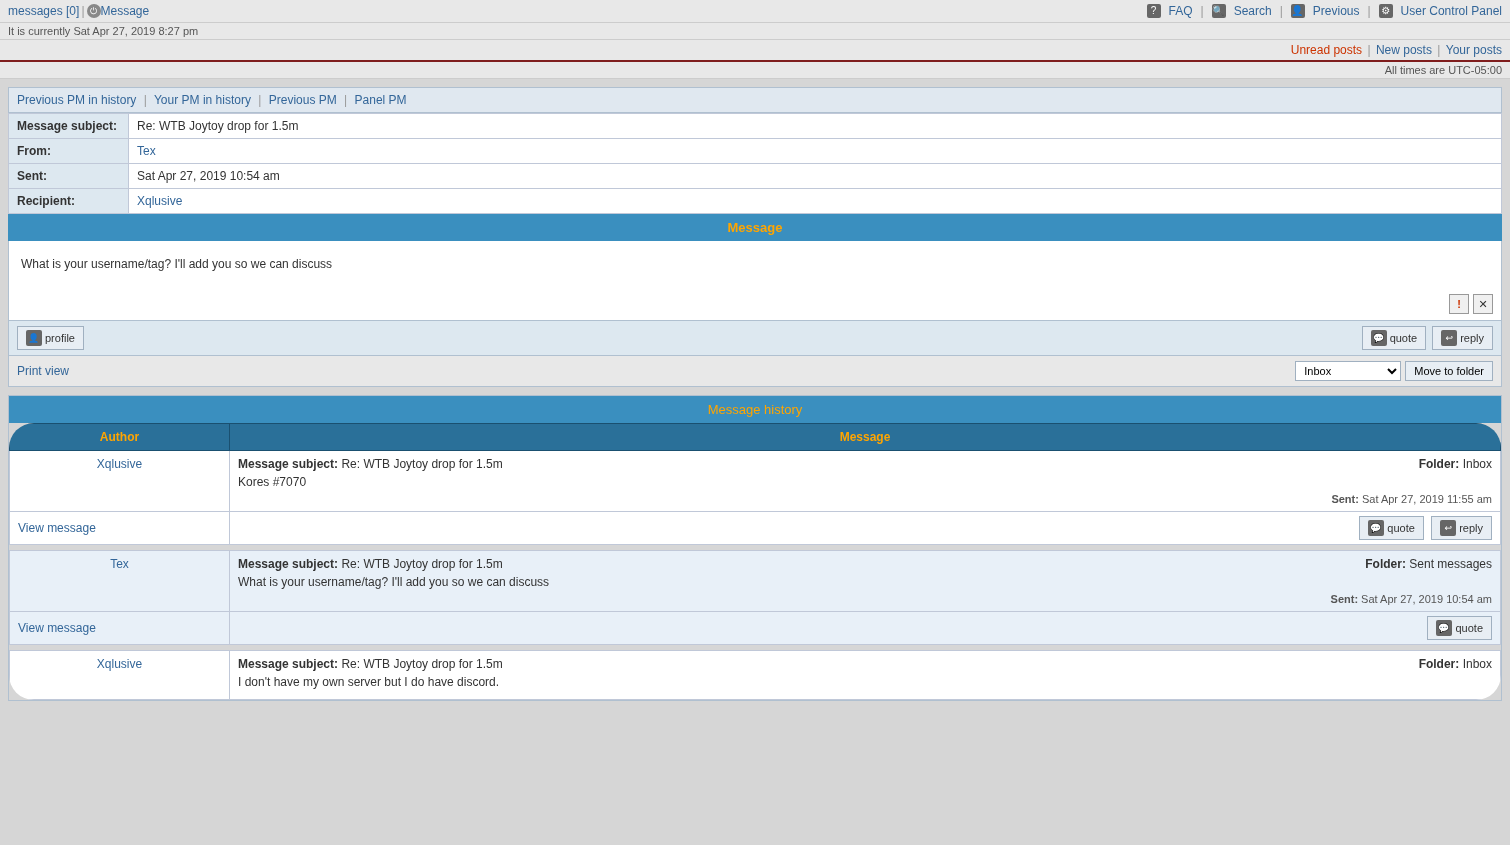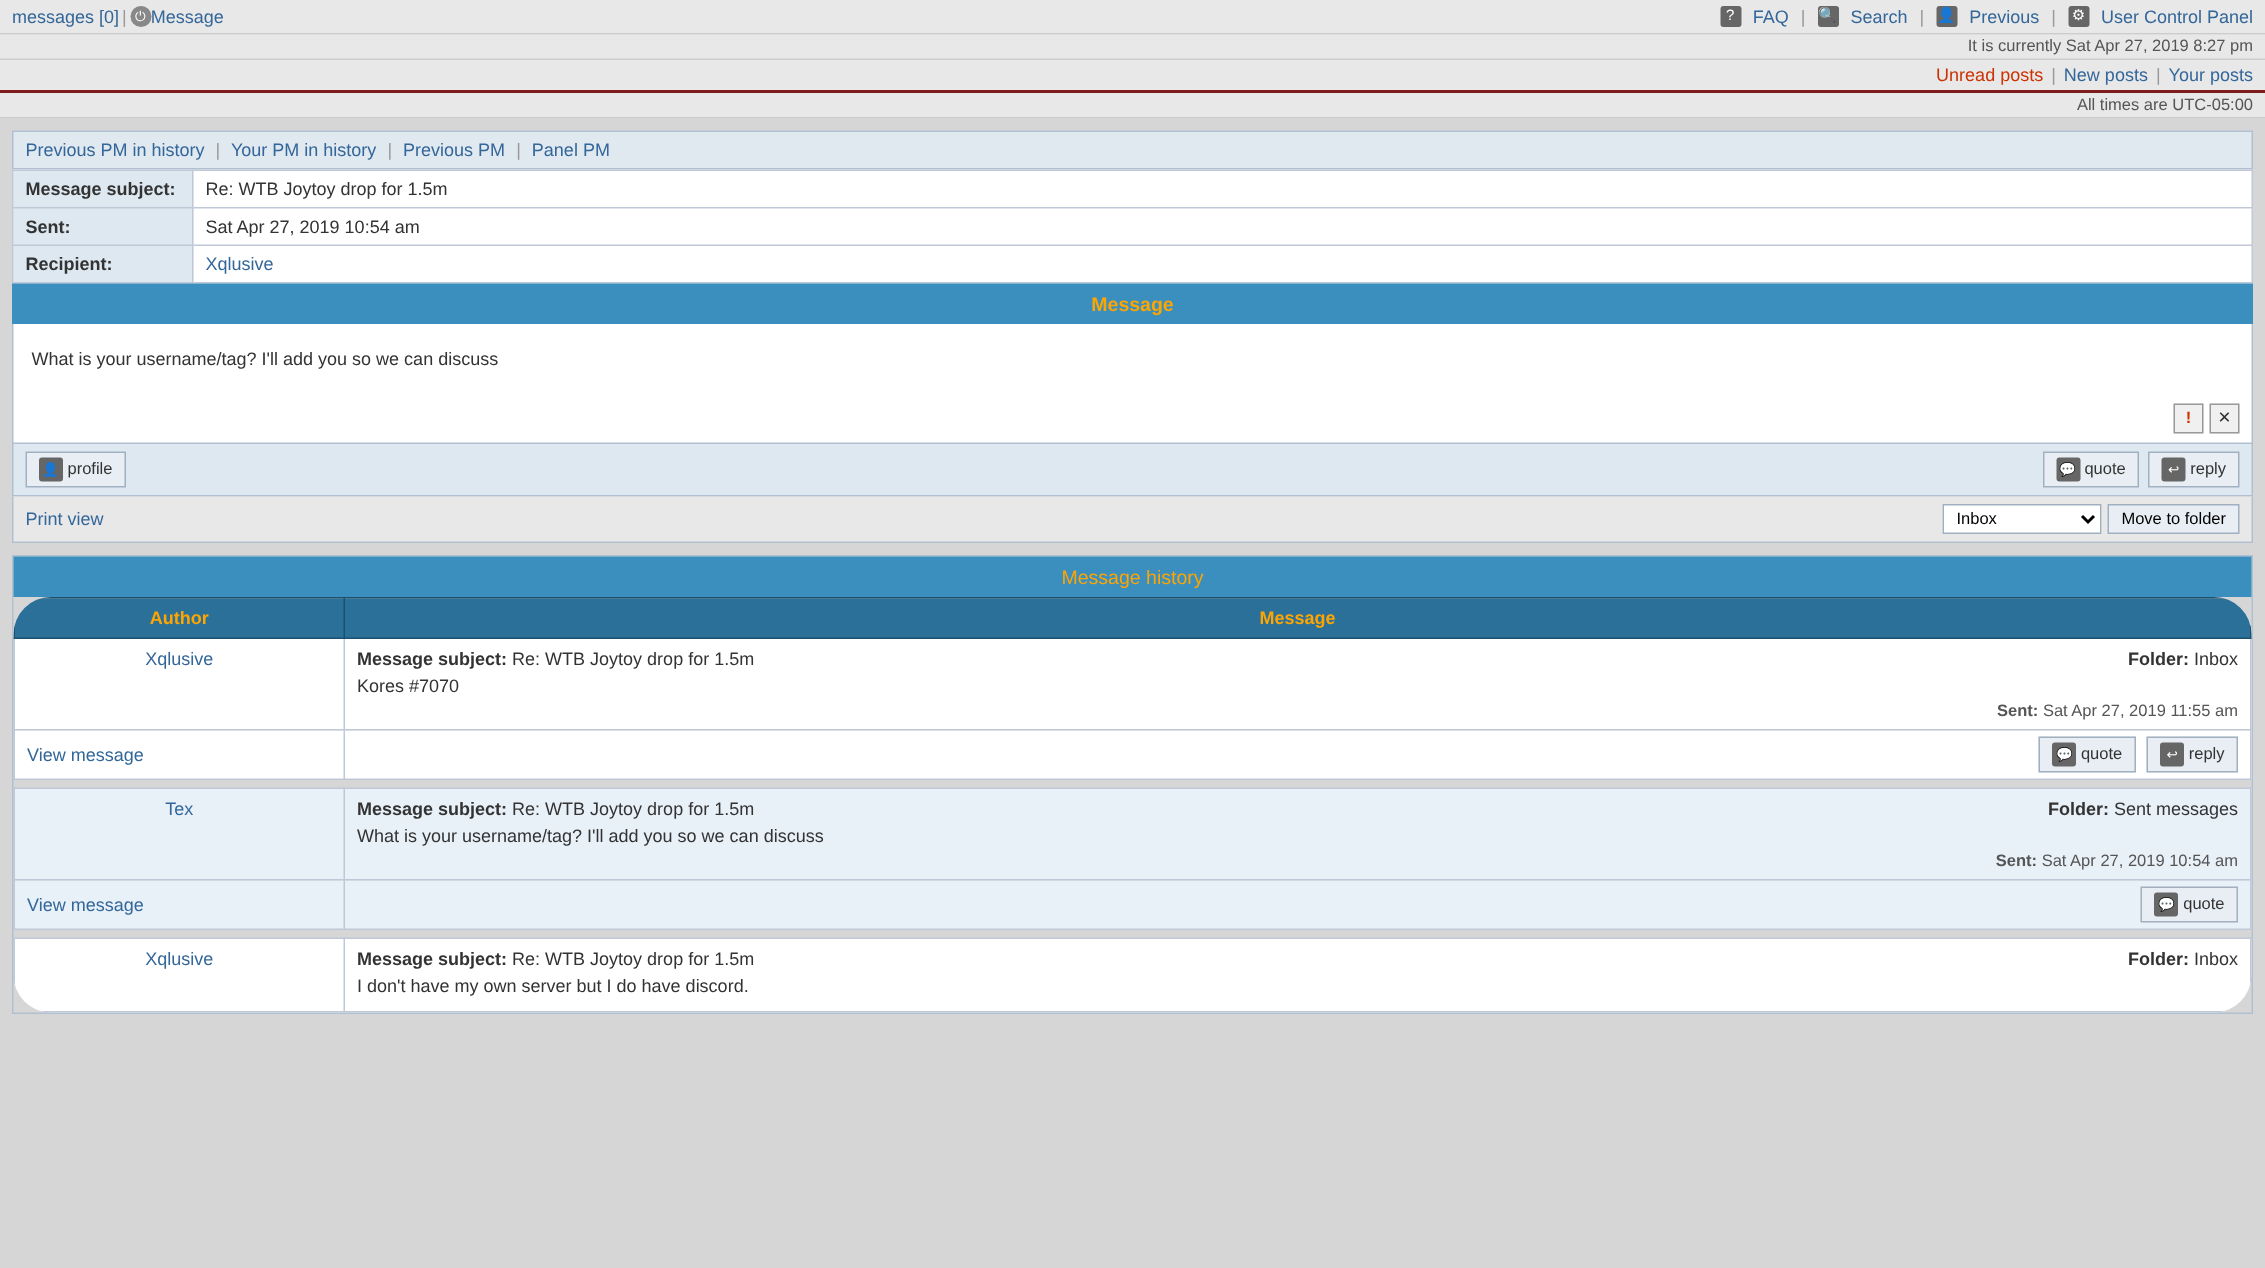--- a/index.html
+++ b/index.html
@@ -7,21 +7,21 @@
 
     
     .top-header { background: #e8e8e8; border-bottom: 1px solid #ccc; padding: 4px 8px; display: flex; justify-content: space-between; align-items: center; }
     .top-header-left { display: flex; align-items: center; gap: 0; color: #333; }
     .top-header-right { display: flex; align-items: center; gap: 6px; font-size: 12px; }
     .top-header-right a, .header-link { color: #336699; text-decoration: none; cursor: pointer; }
     .header-icon { display: inline-block; width: 14px; height: 14px; background: #666; border-radius: 2px; vertical-align: middle; margin-right: 2px; font-size: 10px; color: white; text-align: center; line-height: 14px; }
     .pipe { color: #999; margin: 0 2px; }
 
     
-    .datetime-bar { background: #e8e8e8; text-align: right; padding: 2px 8px; font-size: 11px; color: #555; border-bottom: 1px solid #ccc; }
+    .datetime-bar { background: #e8e8e8; text-align: left; padding: 2px 8px; font-size: 11px; color: #555; border-bottom: 1px solid #ccc; }
 
     
     .nav-links-bar { background: #e8e8e8; text-align: right; padding: 3px 8px; font-size: 12px; color: #336699; border-bottom: 2px solid #7f1d1d; }
     .nav-links-bar a { color: #336699; text-decoration: none; }
     .nav-links-bar .unread { color: #cc3300; }
 
     
     .timezone-bar { background: #e8e8e8; text-align: right; padding: 2px 8px; font-size: 11px; color: #555; border-bottom: 1px solid #ccc; }
 
     
@@ -135,20 +135,26 @@
     <a>Previous PM</a>
     <span class="pm-nav-sep">|</span>
     <a>Panel PM</a>
   </div>
 
   <table class="message-table">
     <tbody>
         <tr>
       <td class="label-cell">Message subject:</td>
       <td class="value-cell">Re: WTB Joytoy drop for 1.5m</td>
+    </tr>
+    <tr>
+      <td class="label-cell">From:</td>
+      <td class="value-cell">
+        <a>Tex</a>
+      </td>
     </tr>
     <tr>
       <td class="label-cell">Sent:</td>
       <td class="value-cell">Sat Apr 27, 2019 10:54 am</td>
     </tr>
     <tr>
       <td class="label-cell">Recipient:</td>
       <td class="value-cell">
         <a>Xqlusive</a>
       </td>

